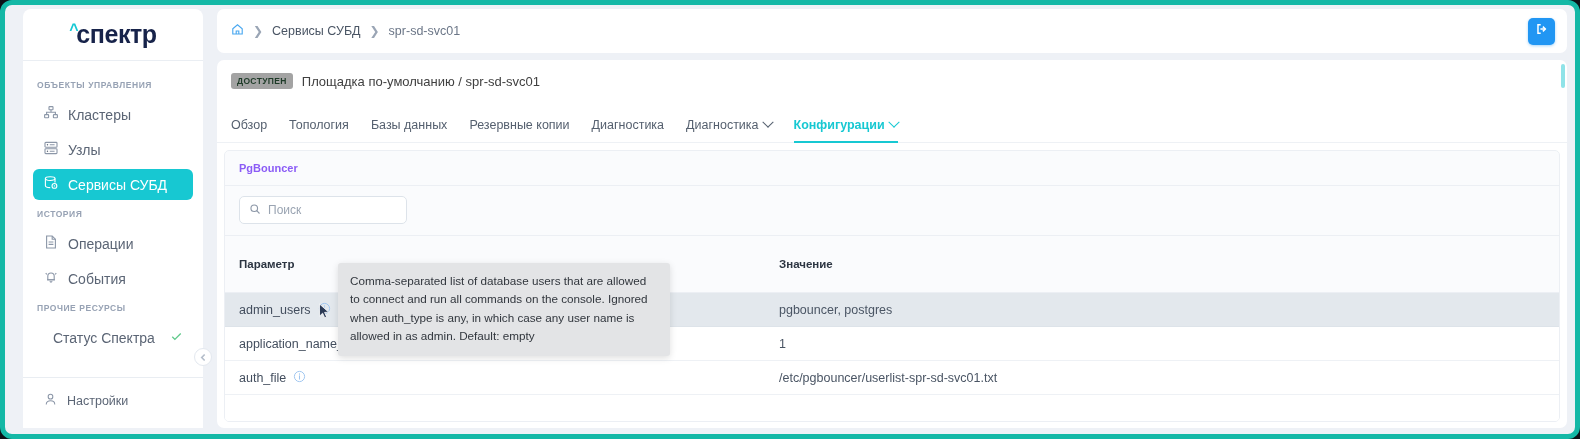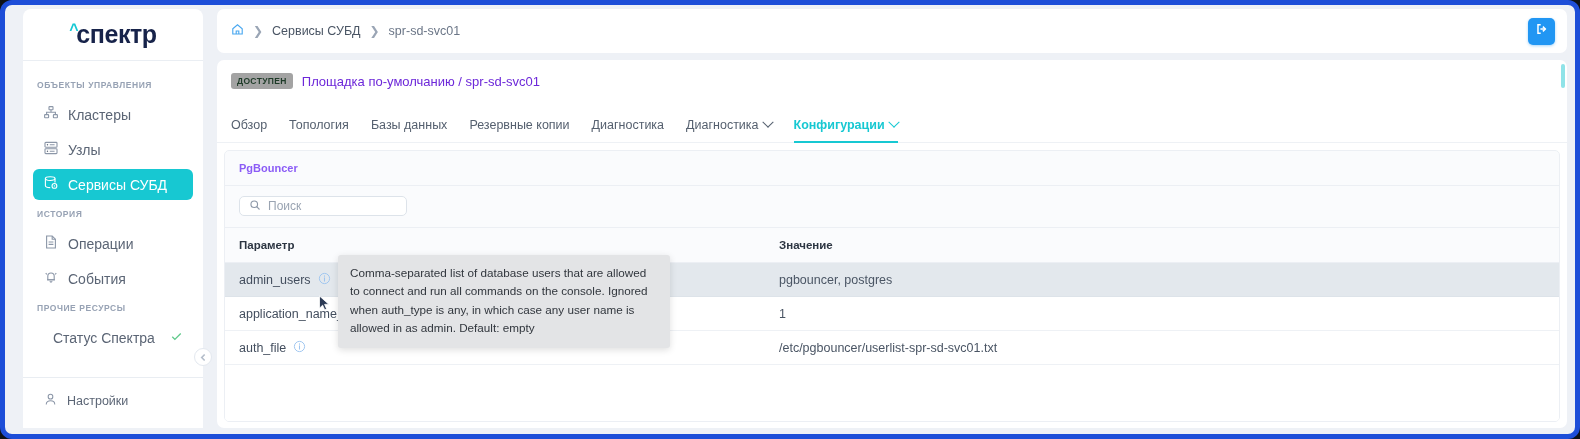--- a/index.html
+++ b/index.html
@@ -6,21 +6,21 @@
   * { box-sizing: border-box; margin: 0; padding: 0; }
   html, body {
     width: 1580px; height: 439px;
     background: #0d1117;
     font-family: "Liberation Sans", "DejaVu Sans", sans-serif;
     overflow: hidden;
   }
   .frame {
     position: absolute; inset: 0;
     background: #eef1f6;
-    border: 5px solid #1d4ed8;
+    border: 5px solid #14b8a6;
     border-radius: 12px;
     overflow: hidden;
     display: flex;
   }
 
   
   .sidebar {
     width: 180px; min-width: 180px;
     margin: 4px 0 6px 18px;
     display: flex; flex-direction: column;
@@ -108,21 +108,21 @@
   }
   .status-row {
     display: flex; align-items: center; gap: 9px;
     padding: 13px 0 9px 14px;
   }
   .badge {
     background: #a3a3a3; color: #1e3b28;
     font-size: 8.5px; font-weight: 700; letter-spacing: .35px;
     text-transform: uppercase; padding: 3px 6px; border-radius: 3px;
   }
-  .title-path { font-size: 13px; color: #6d28d9; }
+  .title-path { font-size: 13px; color: #404040; }
 
   .tabs {
     display: flex; align-items: center; gap: 22px;
     padding: 0 14px; border-bottom: 1px solid #eef1f5; margin-top: 14px;
   }
   .tab {
     font-size: 12.5px; color: #55606f; padding: 6px 0 9px;
     cursor: pointer; display: flex; align-items: center; gap: 5px;
     border-bottom: 2px solid transparent; margin-bottom: -1px; white-space: nowrap;
   }
@@ -133,38 +133,38 @@
     flex: 1; margin: 7px 7px 6px; background: #fafbfd;
     border: 1px solid #eceff4; border-radius: 5px;
     display: flex; flex-direction: column; overflow: hidden; position: relative;
   }
   .panel-title {
     font-size: 11px; font-weight: 700; color: #8b5cf6;
     padding: 11px 14px; border-bottom: 1px solid #eceff4;
   }
   .search-wrap { padding: 10px 14px 11px; }
   .search-box {
-    width: 168px; height: 20px; background: #fff;
+    width: 168px; height: 28px; background: #fff;
     border: 1px solid #dde3ea; border-radius: 5px;
     display: flex; align-items: center; gap: 7px; padding: 0 9px;
   }
   .search-box svg { width: 12px; height: 12px; stroke: #8d98a8; fill: none; stroke-width: 1.5; }
   .search-box input {
     border: none; outline: none; font-size: 12px; color: #3f4a5a;
     background: transparent; width: 100%;
     font-family: "Liberation Sans", sans-serif;
   }
   .search-box input::placeholder { color: #9aa4b2; }
 
   .table { flex: 1; background: #fff; overflow: hidden; position: relative; }
   .thead {
     display: flex; background: #fafbfd;
     border-top: 1px solid #eceff4; border-bottom: 1px solid #eceff4;
     font-size: 11.5px; font-weight: 700; color: #2c3542;
-    padding: 11px 0;
+    padding: 22px 0;
   }
   .col-param { width: 540px; padding-left: 14px; }
   .col-val { flex: 1; padding-left: 14px; }
   .trow {
     display: flex; align-items: center; height: 34px;
     border-bottom: 1px solid #eef1f5; font-size: 12.5px; color: #434e5e;
   }
   .trow.hl { background: #e3e8ed; border-bottom-color: #dde3e9; }
   .pcell { width: 540px; padding-left: 14px; display: flex; align-items: center; gap: 7px; }
   .vcell { flex: 1; padding-left: 14px; color: #4a5564; }

